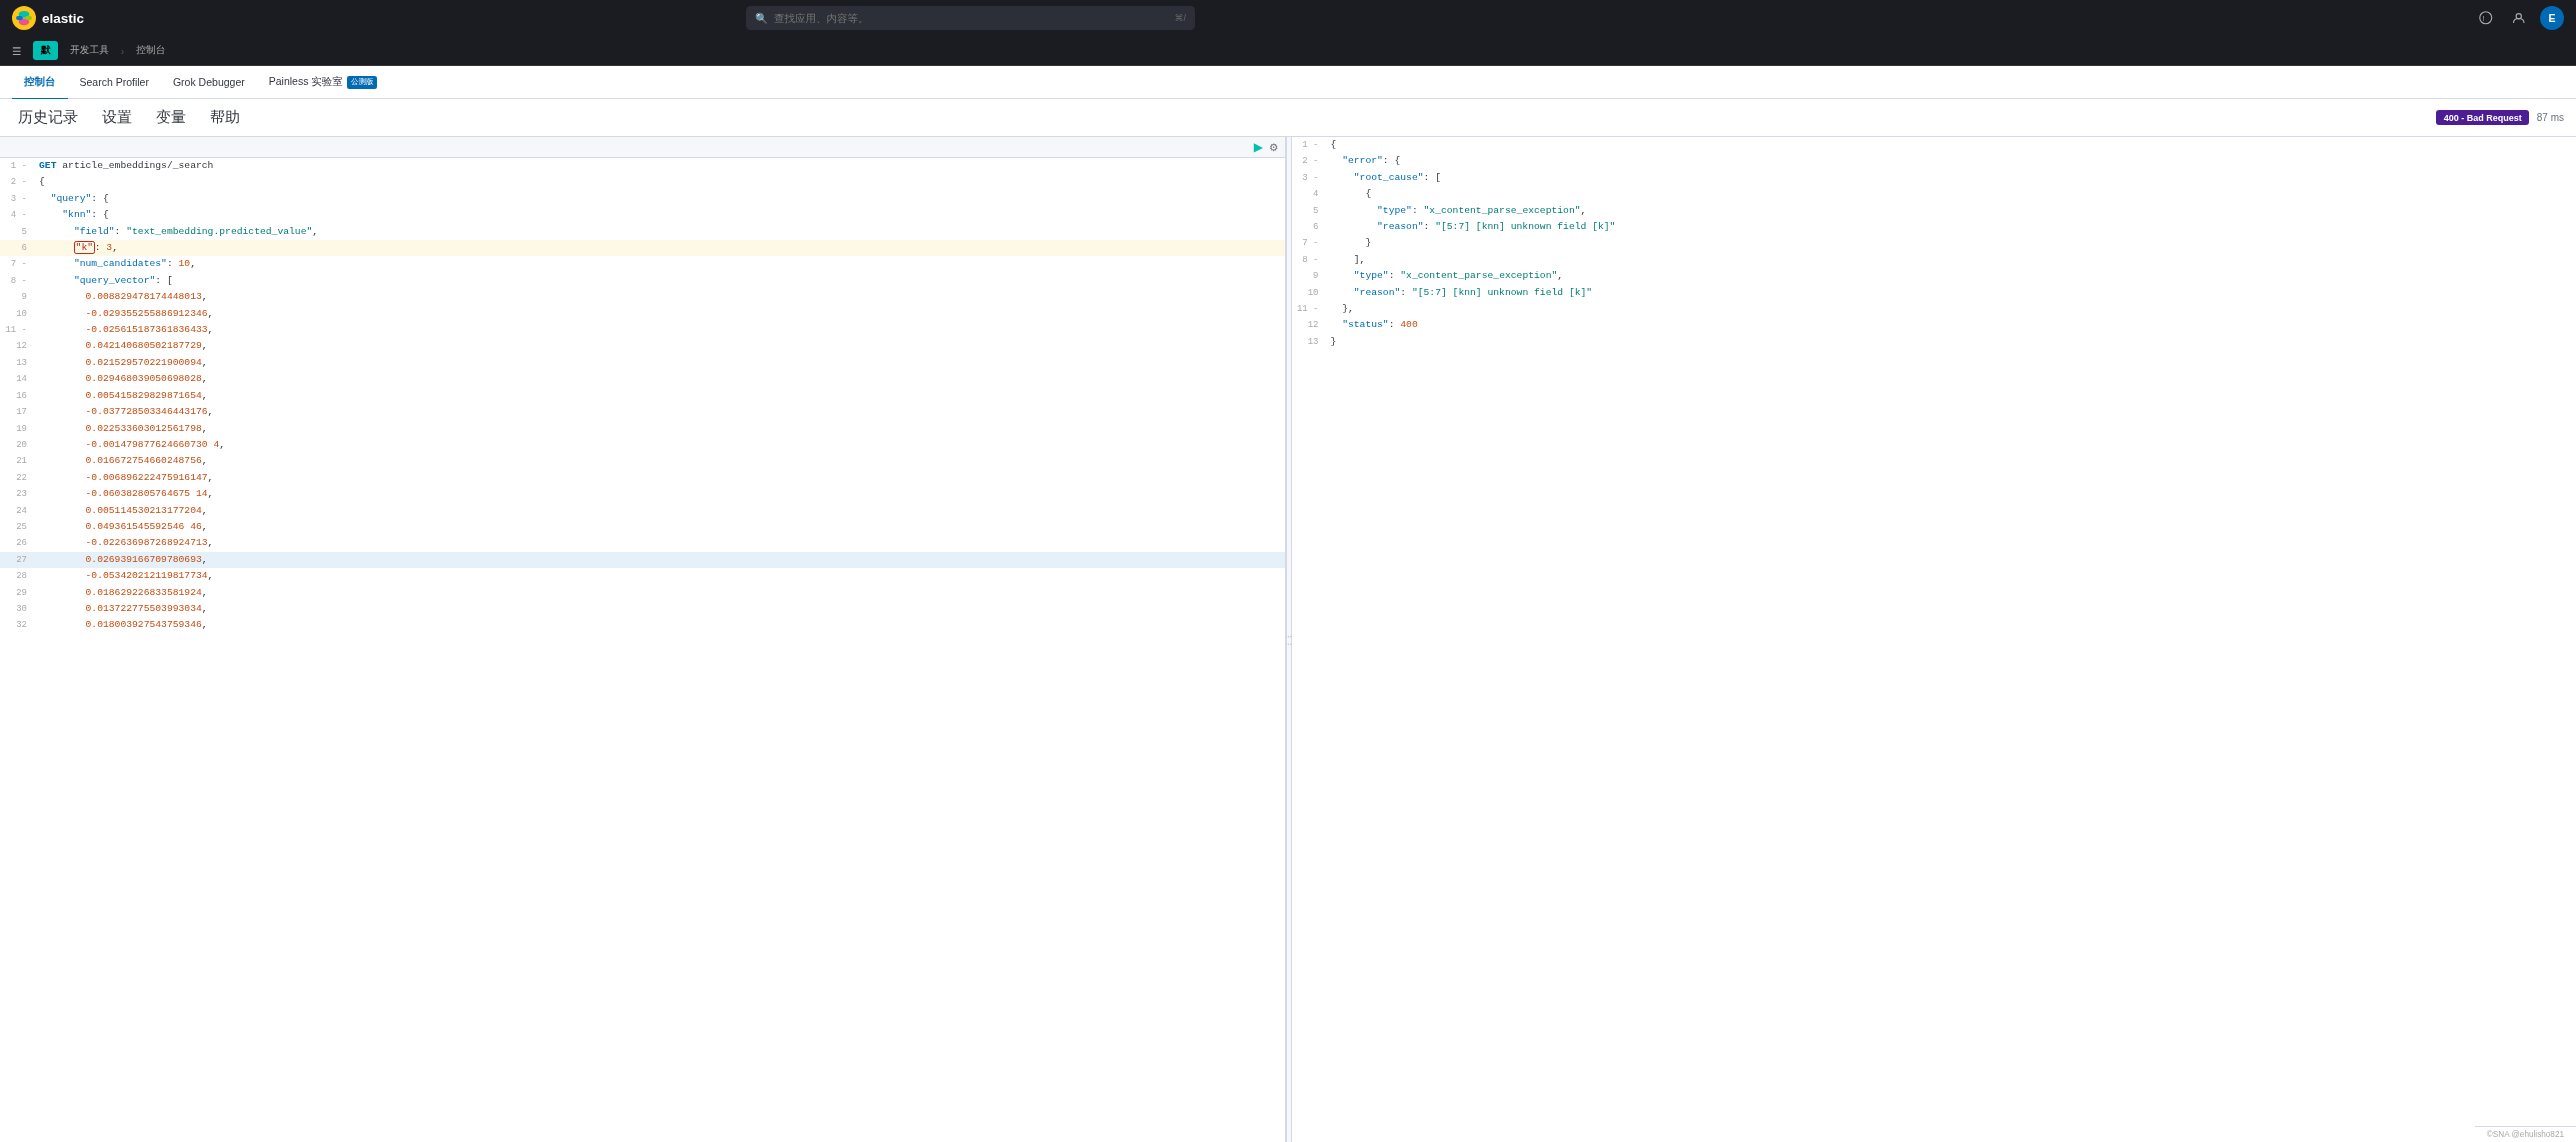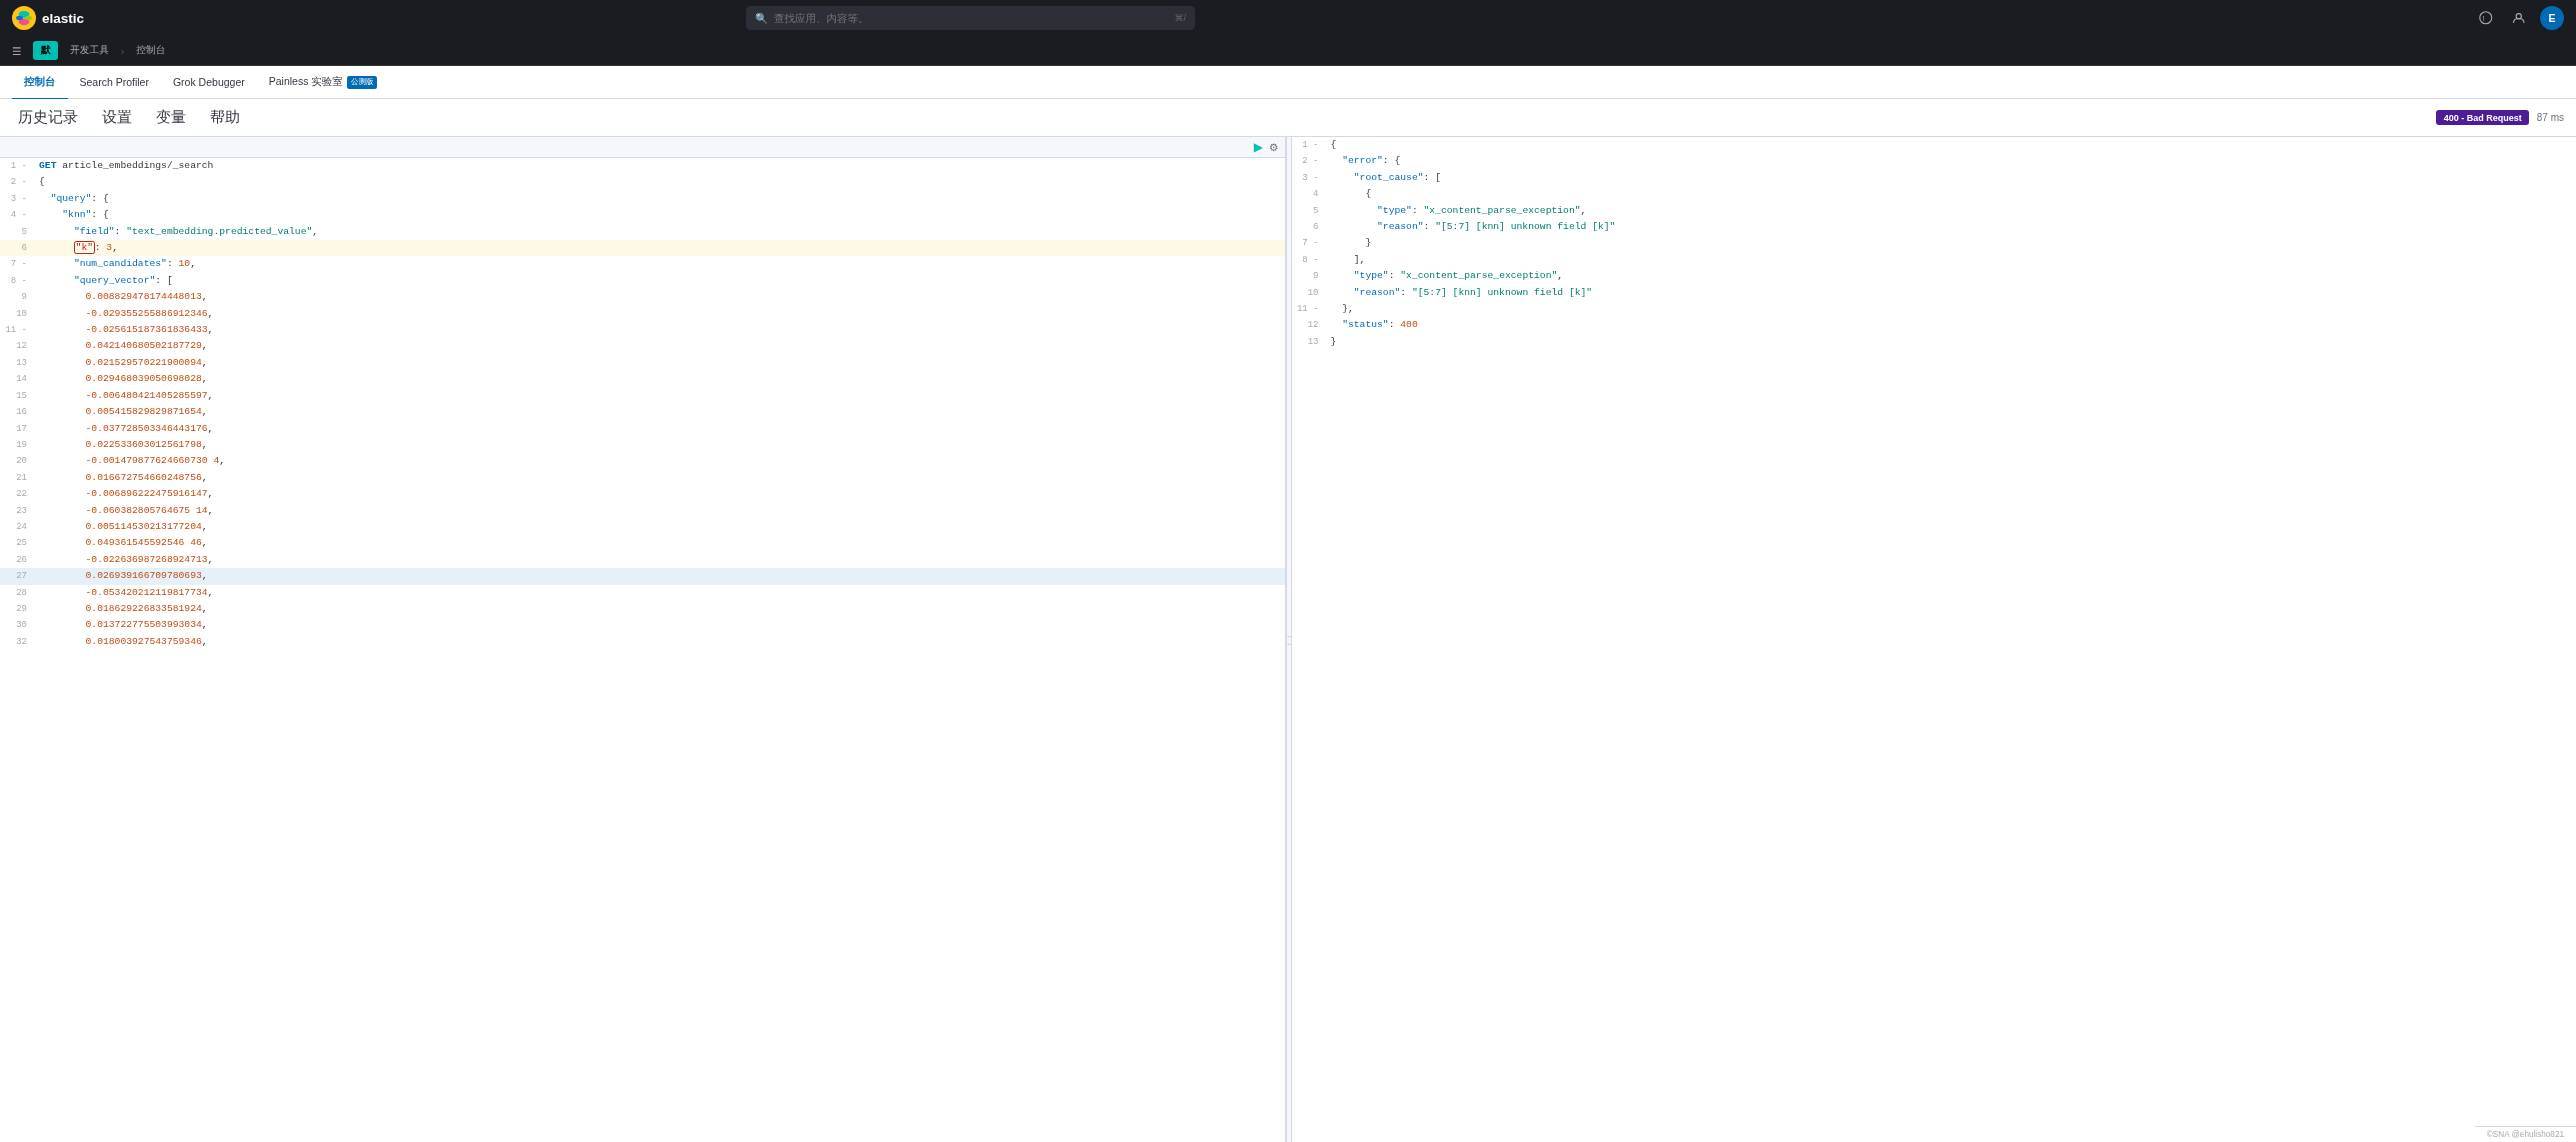--- a/index.html
+++ b/index.html
@@ -238,24 +238,20 @@
         </div>
         <div class="code-line">
           <span class="line-num">13  </span>
           <span class="line-content"><span style="color: rgb(52, 55, 65);">        </span><span style="color: rgb(196, 77, 18);">0.021529570221900094</span><span style="color: rgb(52, 55, 65);">,</span></span>
         </div>
         <div class="code-line">
           <span class="line-num">14  </span>
           <span class="line-content"><span style="color: rgb(52, 55, 65);">        </span><span style="color: rgb(196, 77, 18);">0.029468039050698028</span><span style="color: rgb(52, 55, 65);">,</span></span>
         </div>
         <div class="code-line">
-          <span class="line-num">15  </span>
-          <span class="line-content"><span style="color: rgb(52, 55, 65);">        </span><span style="color: rgb(196, 77, 18);">-0.006480421405285597</span><span style="color: rgb(52, 55, 65);">,</span></span>
-        </div>
-        <div class="code-line">
           <span class="line-num">16  </span>
           <span class="line-content"><span style="color: rgb(52, 55, 65);">        </span><span style="color: rgb(196, 77, 18);">0.005415829829871654</span><span style="color: rgb(52, 55, 65);">,</span></span>
         </div>
         <div class="code-line">
           <span class="line-num">17  </span>
           <span class="line-content"><span style="color: rgb(52, 55, 65);">        </span><span style="color: rgb(196, 77, 18);">-0.037728503346443176</span><span style="color: rgb(52, 55, 65);">,</span></span>
         </div>
         <div class="code-line">
           <span class="line-num">19  </span>
           <span class="line-content"><span style="color: rgb(52, 55, 65);">        </span><span style="color: rgb(196, 77, 18);">0.022533603012561798</span><span style="color: rgb(52, 55, 65);">,</span></span>

